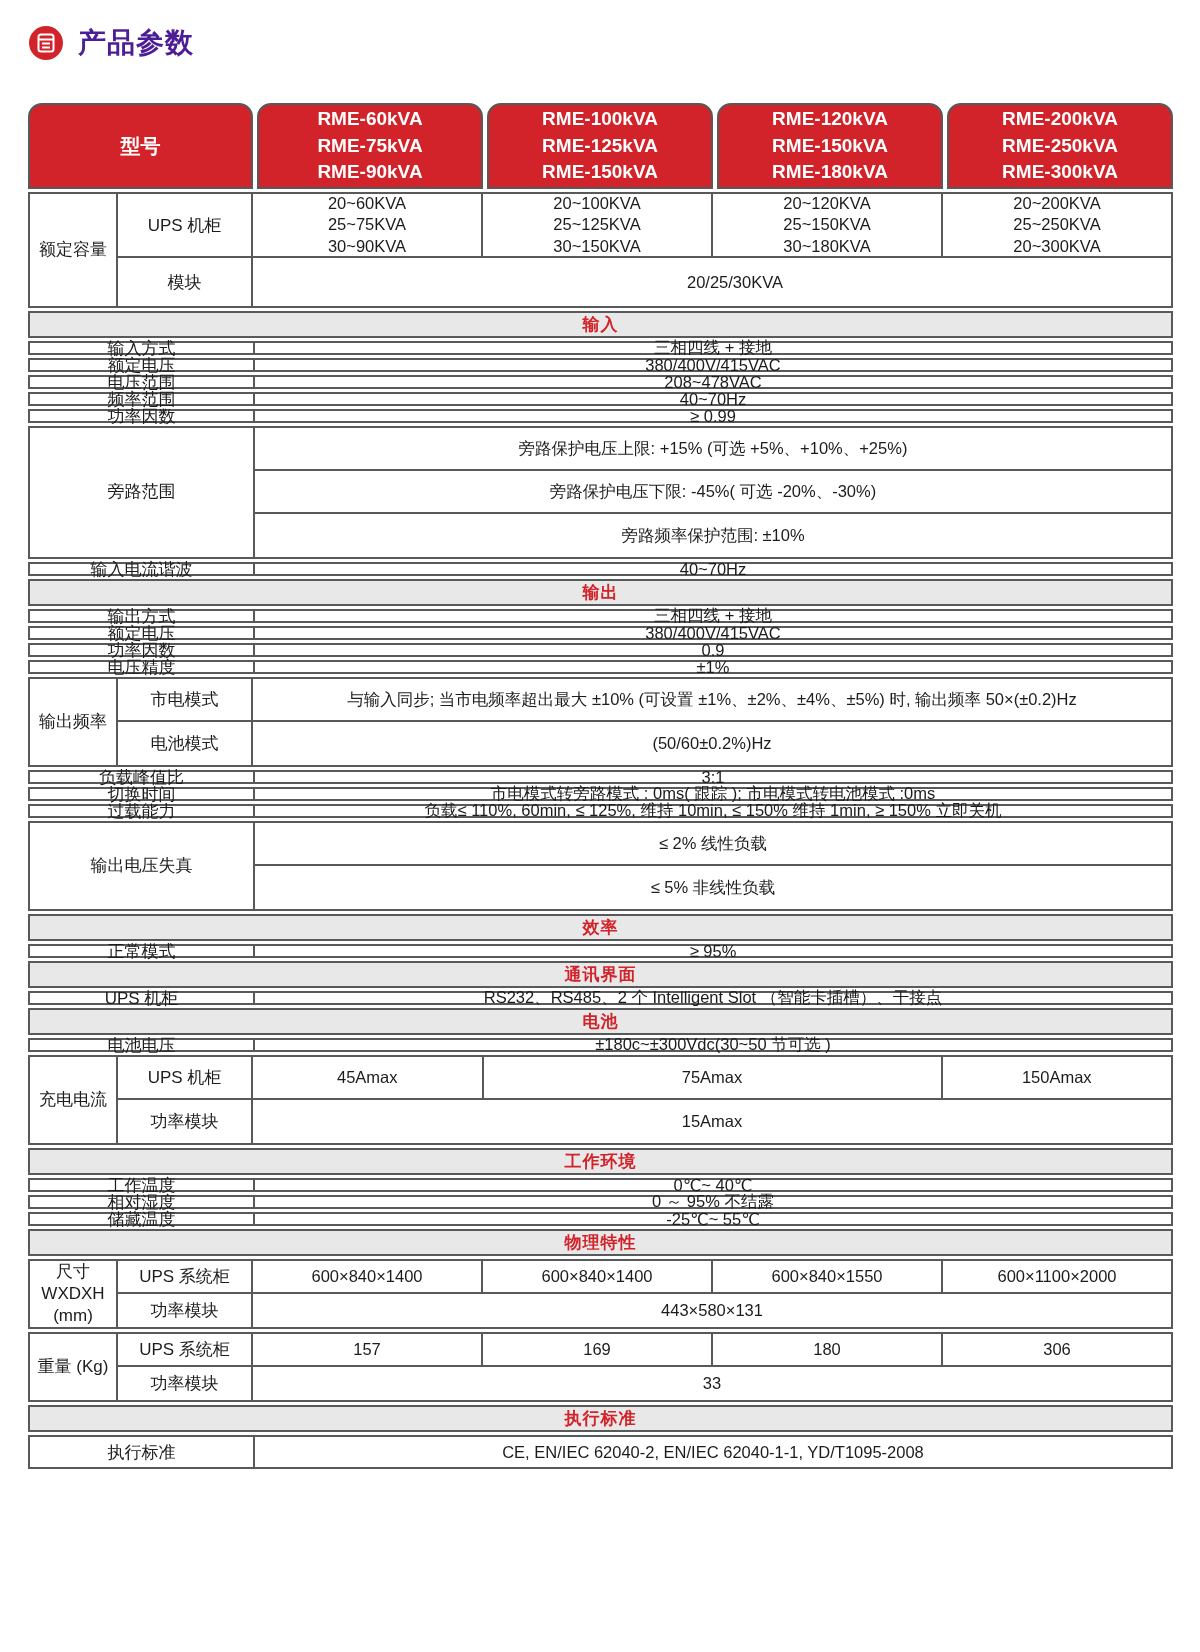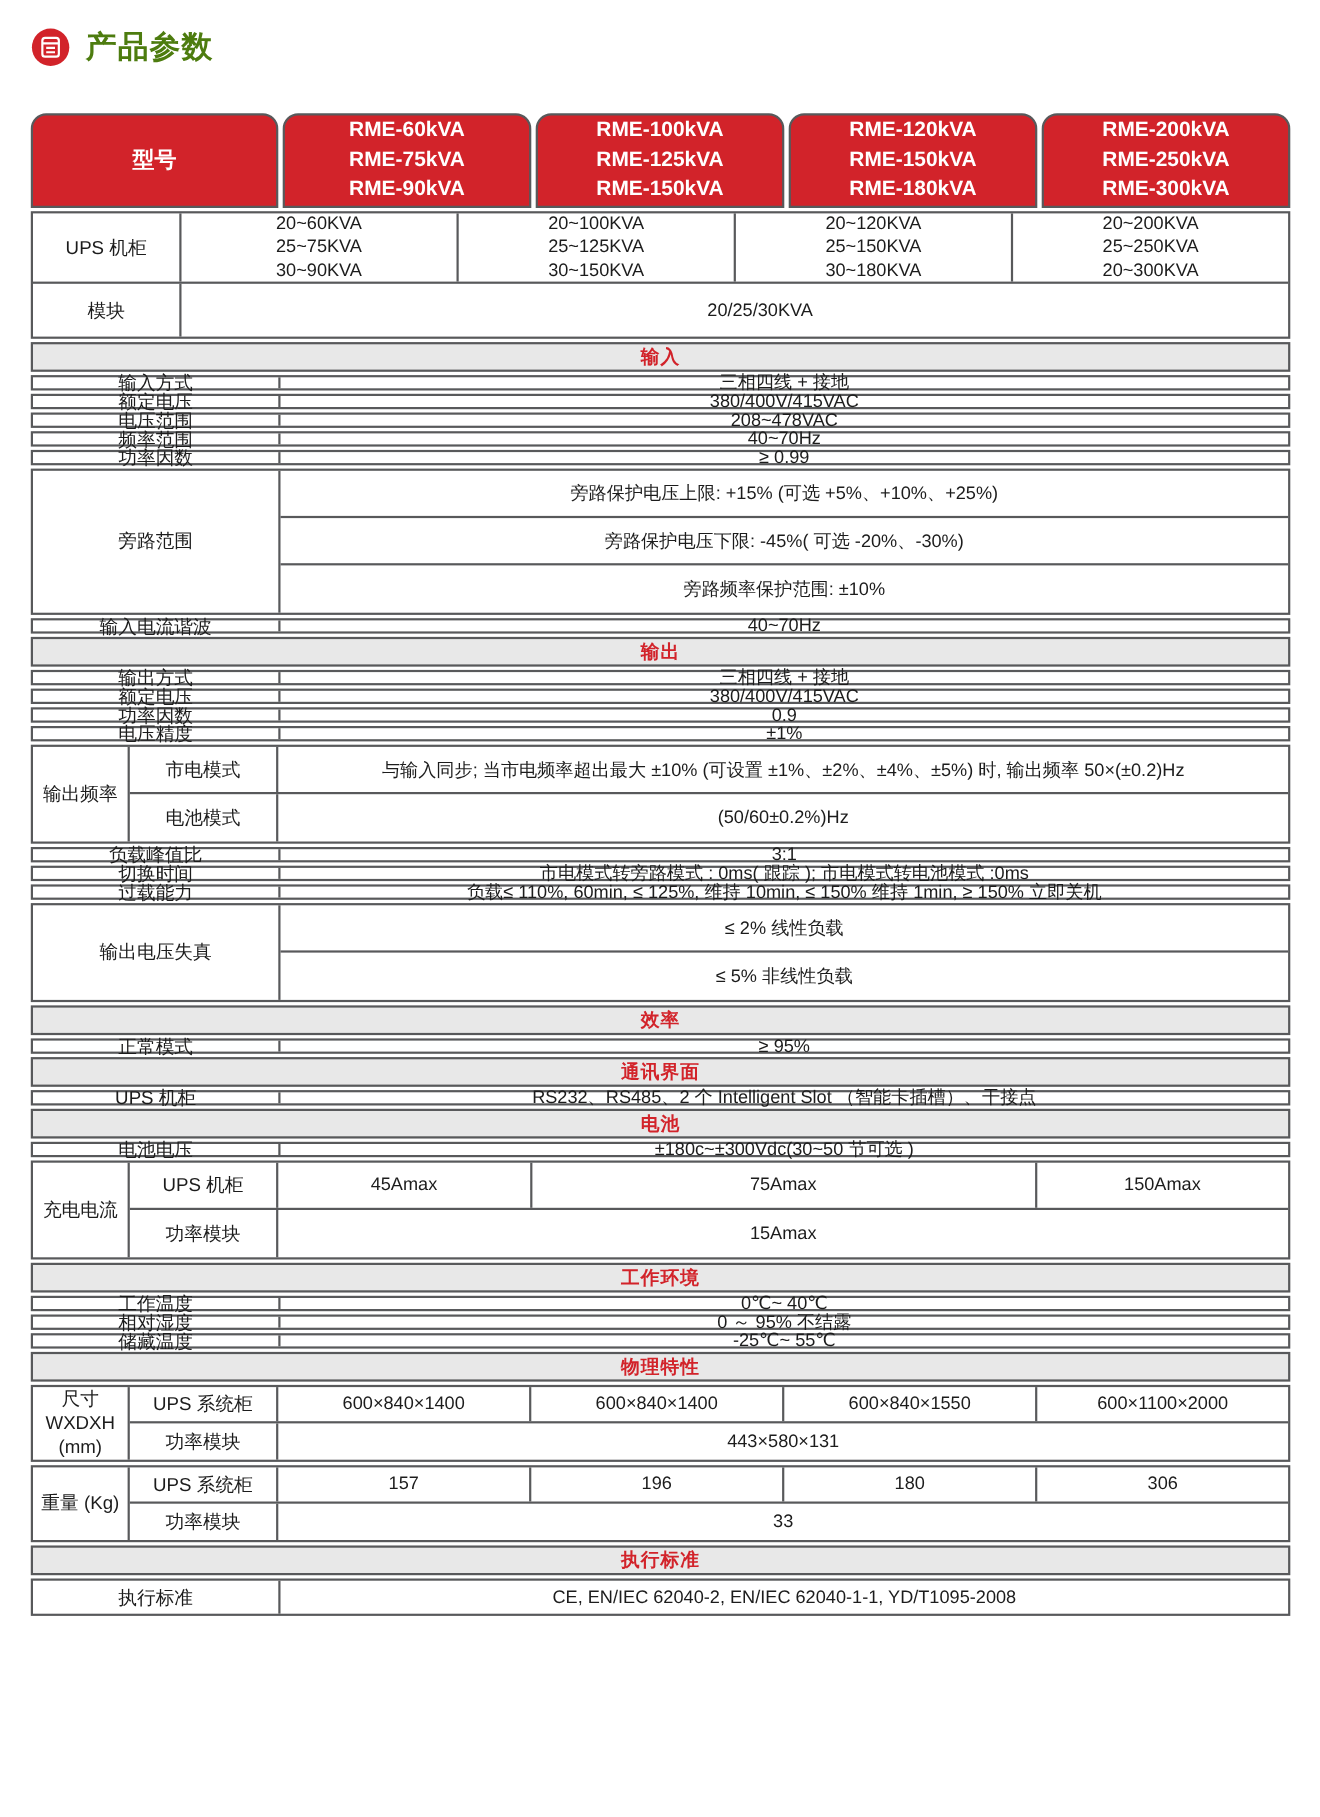--- a/index.html
+++ b/index.html
@@ -6,21 +6,21 @@
   html,body { background:#ffffff; }
   body {
     width:1200px; height:1652px;
     font-family:"Liberation Sans","DejaVu Sans",sans-serif;
     color:#1c1c1c;
     position:relative;
     overflow:hidden;
   }
   
   .page-head { position:absolute; top:24px; left:28px; display:flex; align-items:center; gap:14px; }
-  .page-head h1 { font-size:28px; font-weight:bold; color:#4d7c0f; letter-spacing:1px; }
+  .page-head h1 { font-size:28px; font-weight:bold; color:#4c1d95; letter-spacing:1px; }
   
   .t { position:absolute; top:103px; left:28px; width:1145px; display:flex; flex-direction:column; gap:3px; }
   .hdr { display:flex; gap:4px; }
   .hc {
     background:#d2232a; border:2px solid #58595b; border-radius:14px 14px 0 0;
     color:#ffffff; font-weight:bold; font-size:19px; line-height:1.42; text-align:center;
     height:86px; display:flex; flex-direction:column; align-items:center; justify-content:center;
   }
   .hc-model { width:225px; flex:none; font-size:20px; }
   .hc-group { flex:1; }
@@ -95,20 +95,21 @@
       <span>RME-180kVA</span>
     </div>
     <div class="hc hc-group">
       <span>RME-200kVA</span>
       <span>RME-250kVA</span>
       <span>RME-300kVA</span>
     </div>
   </div>
 
   <div class="grp">
+    <div class="glab">额定容量</div>
     <div class="grows">
       <div class="r cap1">
         <div class="slab">UPS 机柜</div>
         <div class="cols">
           <div class="c">
             <span>20~60KVA</span>
             <span>25~75KVA</span>
             <span>30~90KVA</span>
           </div>
           <div class="c">
@@ -311,21 +312,21 @@
     </div>
   </div>
 
   <div class="grp">
     <div class="glab">重量 (Kg)</div>
     <div class="grows">
       <div class="r tall">
         <div class="slab">UPS 系统柜</div>
         <div class="cols">
           <div class="c">157</div>
-          <div class="c">196</div>
+          <div class="c">169</div>
           <div class="c">180</div>
           <div class="c">306</div>
         </div>
       </div>
       <div class="r tall">
         <div class="slab">功率模块</div>
         <div class="rv">33</div>
       </div>
     </div>
   </div>

